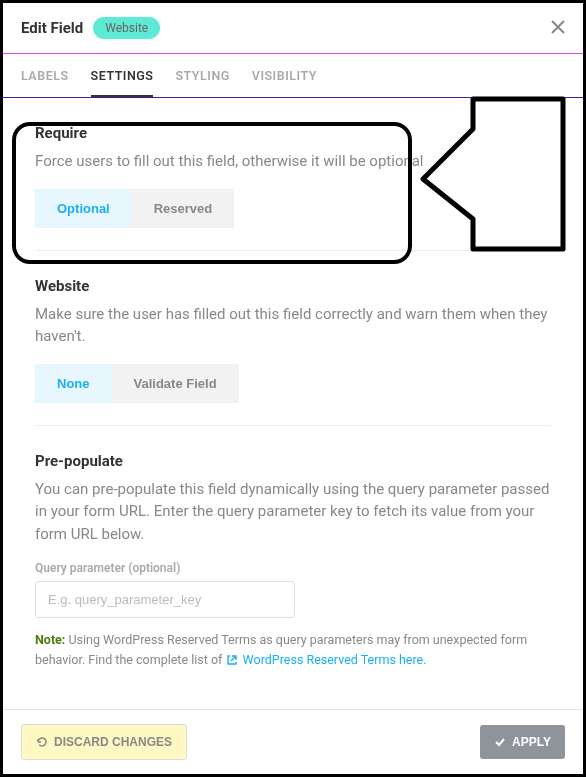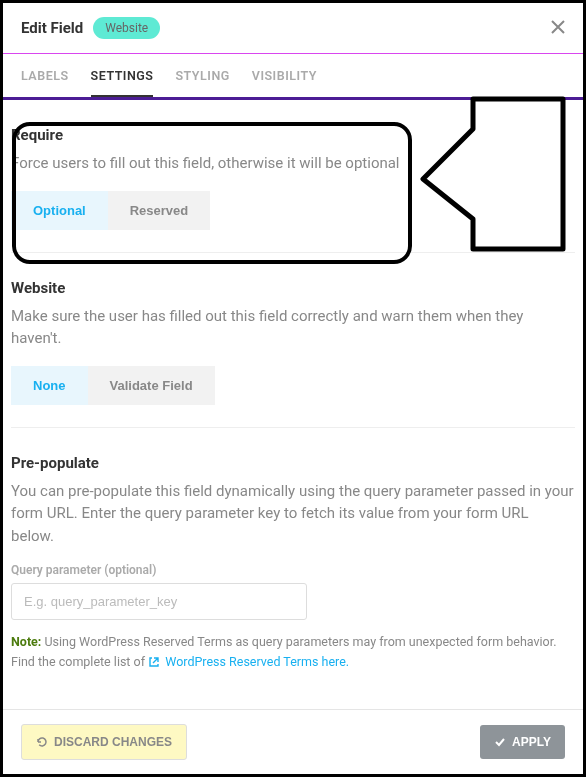--- a/index.html
+++ b/index.html
@@ -34,37 +34,37 @@
   .close {
     margin-left: auto;
     color: #888;
     font-size: 18px;
     cursor: pointer;
     line-height: 1;
   }
   .tabs {
     display: flex;
     padding: 0 18px;
-    border-bottom: 3px solid #4c1d95;
+    border-bottom: 1px solid #4c1d95;
     gap: 22px;
   }
   .tab {
     font-size: 12.5px;
     font-weight: 600;
     color: #aaa;
     padding: 14px 0 12px 0;
     letter-spacing: 0.5px;
     cursor: pointer;
   }
   .tab.active {
     color: #333;
     border-bottom: 2px solid #333;
   }
   .content {
-    padding: 0 8px;
+    padding: 0 32px;
   }
   .section {
     padding: 26px 0 22px 0;
     border-bottom: 1px solid #eee;
   }
   .section:last-of-type { border-bottom: none; }
   .section-title {
     font-size: 15px;
     font-weight: 700;
     color: #333;
@@ -90,21 +90,21 @@
     background: #e8f6fd;
     color: #18b0f0;
   }
   .field-label {
     font-size: 12px;
     font-weight: 600;
     color: #aaa;
     margin-bottom: 6px;
   }
   .text-input {
-    width: 296px;
+    width: 260px;
     padding: 10px 12px;
     border: 1px solid #ddd;
     border-radius: 3px;
     font-size: 13px;
     color: #333;
     margin-bottom: 12px;
   }
   .text-input::placeholder { color: #bbb; }
   .note {
     font-size: 12.5px;

